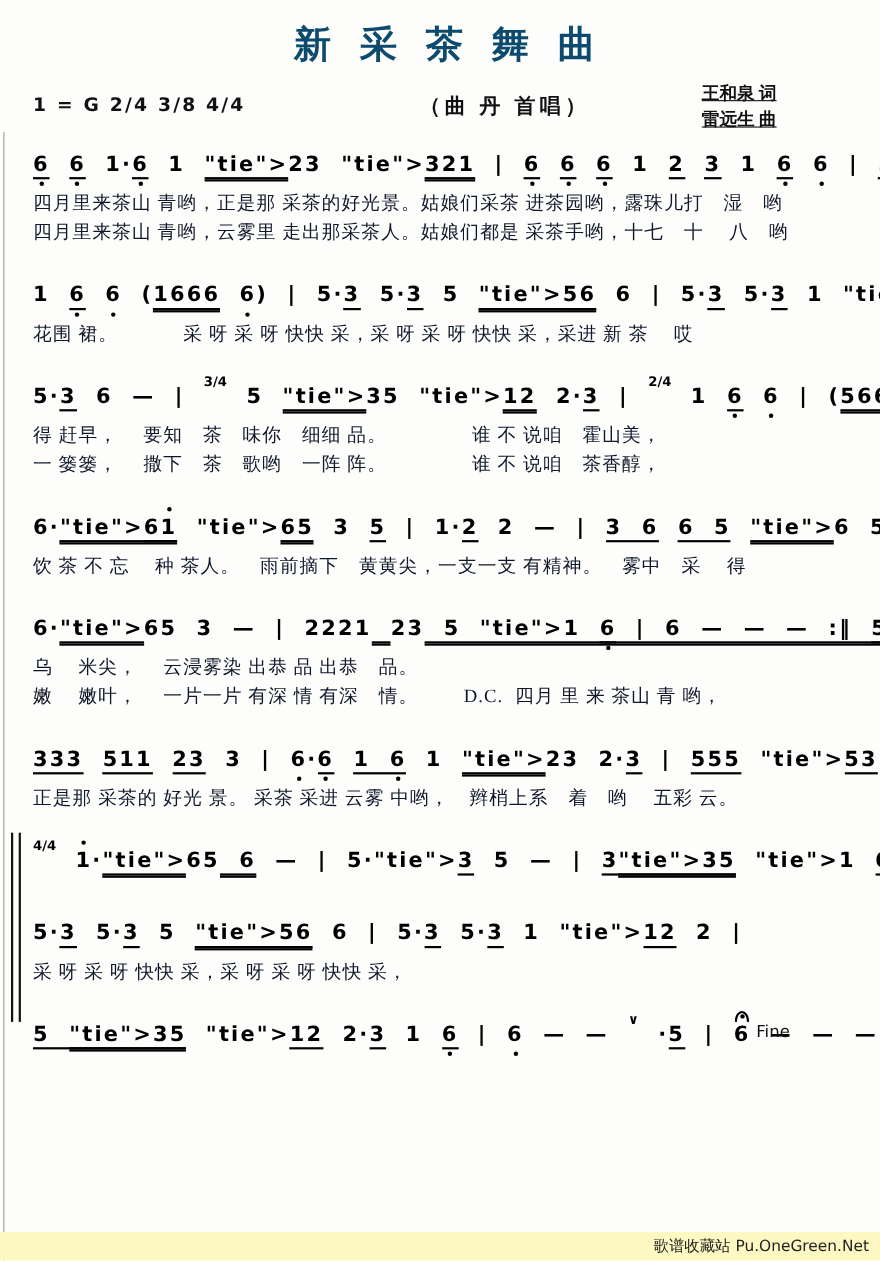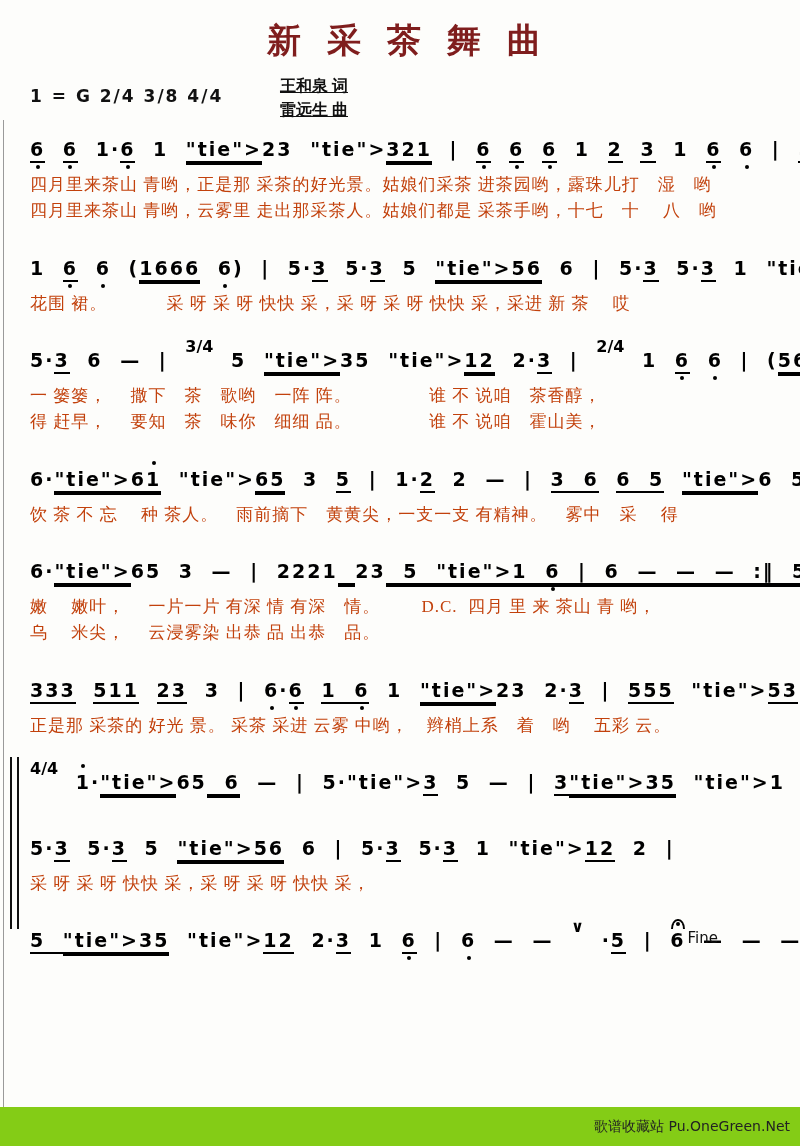--- a/index.html
+++ b/index.html
@@ -5,101 +5,102 @@
   html,body{margin:0;padding:0;}
   body{
     width:800px;height:1146px;overflow:hidden;position:relative;
     background:#fdfdfb;color:#111;
     font-family:"Liberation Serif", serif;
   }
   .scan-edge{position:absolute;left:3px;top:120px;bottom:0;width:1px;background:#9a9a9a;}
   .page{padding:10px 22px 0 30px;position:relative;}
   .title{
     text-align:center;font-family:"DejaVu Sans", sans-serif;font-weight:900;
-    font-size:34px;letter-spacing:26px;margin:8px 0 2px 26px;color:#7f1d1d;
+    font-size:34px;letter-spacing:26px;margin:8px 0 2px 26px;color:#0c4a6e;
   }
   .meta-row{display:flex;align-items:flex-start;margin-top:10px;}
   .keysig{font-family:"DejaVu Sans", sans-serif;font-weight:bold;font-size:17px;letter-spacing:2px;width:250px;padding-top:12px;}
   .subtitle{flex:1;text-align:center;font-weight:bold;font-size:19px;letter-spacing:4px;padding-top:10px;}
   .credits{width:140px;text-align:left;font-size:16px;font-weight:bold;line-height:1.5;text-decoration:underline;}
   
   .system{position:relative;margin-bottom:16px;}
   .notation{
     font-family:"DejaVu Sans", sans-serif;font-weight:bold;font-size:19px;
     letter-spacing:2px;word-spacing:9px;line-height:1;white-space:pre;
     padding:18px 0 13px 0;color:#000;
   }
-  .lyric{font-size:17px;letter-spacing:1px;line-height:1.55;white-space:pre;color:#c2410c;}
+  .lyric{font-size:17px;letter-spacing:1px;line-height:1.55;white-space:pre;color:#0f172a;}
   .u1{border-bottom:2px solid #000;padding-bottom:1px;}
   .u2{border-bottom:2px solid #000;padding-bottom:1px;position:relative;}
   .u2::after{content:"";position:absolute;left:0;right:0;bottom:-4px;height:2px;background:#000;}
   .tie{position:relative;}
   .tie::before{
     content:"";position:absolute;left:1px;right:1px;top:-10px;height:8px;
     border:2px solid #000;border-bottom:none;
     border-radius:50% 50% 0 0 / 100% 100% 0 0;
   }
   .hi{position:relative;}
   .hi::after{content:"";position:absolute;top:-7px;left:50%;transform:translateX(-50%);
     width:4px;height:4px;border-radius:50%;background:#000;}
   .lo{position:relative;}
   .lo::after{content:"";position:absolute;bottom:-9px;left:50%;transform:translateX(-50%);
     width:4px;height:4px;border-radius:50%;background:#000;}
-  .ts{display:inline-block;position:relative;top:-15px;font-size:16px;letter-spacing:0;word-spacing:0;}
+  .ts{display:inline-block;position:relative;top:-15px;font-size:12px;letter-spacing:0;word-spacing:0;}
   .bracketed::before{
     content:"";position:absolute;left:-20px;top:2px;height:172px;width:5px;
     border-left:2px solid #111;border-right:2px solid #111;
   }
   .tail{position:absolute;right:60px;bottom:16px;font-family:"DejaVu Sans", sans-serif;font-size:15px;}
   .watermark-bar{
-    position:absolute;left:0;right:0;bottom:0;height:39px;background:#84cc16;
+    position:absolute;left:0;right:0;bottom:0;height:26px;background:#fef9c3;
     display:flex;align-items:center;justify-content:flex-end;padding-right:10px;
     font-family:"DejaVu Sans", sans-serif;font-size:14px;color:#222;
   }
 </style>
 </head>
 <body>
 
 <div class="scan-edge"></div>
 
 <div class="page">
 
   <h1 class="title">新采茶舞曲</h1>
 
   <div class="meta-row">
     <div class="keysig">1 = G   2/4  3/8  4/4</div>
+    <div class="subtitle">（曲 丹 首唱）</div>
     <div class="credits">
       <div>王和泉 词</div>
       <div>雷远生 曲</div>
     </div>
   </div>
 
   <main>
       <section class="system">
         <div class="notation"><span class="u1"><span class="lo">6</span></span> <span class="u1"><span class="lo">6</span></span> 1·<span class="u1"><span class="lo">6</span></span> 1 <span class<span="" class="u2">"tie"&gt;</span>23<span class="u2"></span> <span class<="" span="">"tie"&gt;<span class="u2">321</span></span> | <span class="u1"><span class="lo">6</span></span> <span class="u1"><span class="lo">6</span></span> <span class="u1"><span class="lo">6</span></span> 1 <span class="u1">2</span> <span class="u1">3</span> 1 <span class="u1"><span class="lo">6</span></span> <span class="lo">6</span> | <span class="u1">5</span>   3 1   3 21<span class="u2"></span> |     2·23= |</div>
         <div class="lyric">四月里来茶山 青哟，正是那 采茶的好光景。姑娘们采茶 进茶园哟，露珠儿打　湿　哟</div>
         <div class="lyric">四月里来茶山 青哟，云雾里 走出那采茶人。姑娘们都是 采茶手哟，十七　十　 八　哟</div>
       </section>
       <section class="system">
         <div class="notation">1 <span class="u1"><span class="lo">6</span></span> <span class="lo">6</span> (<span class="u2">1666</span> <span class="lo">6</span>) | 5·<span class="u1">3</span> 5·<span class="u1">3</span> 5 <span class<span="" class="u2">"tie"&gt;<span class="u1">56</span></span> 6 | 5·<span class="u1">3</span> 5·<span class="u1">3</span> 1 <span class<="" span="">"tie"&gt;</span> 2 | 3   2 ·  |</div>
         <div class="lyric">花围 裙。　　　 采 呀 采 呀 快快 采，采 呀 采 呀 快快 采，采进 新 茶　 哎</div>
       </section>
       <section class="system">
         <div class="notation">5·<span class="u1">3</span> 6 — | <span class="ts">3/4</span> 5 <span class<span="" class="u2">"tie"&gt;</span>35<span class="u2"></span> <span class<="" span="">"tie"&gt;<span class="u2">12</span></span> 2·<span class="u1">3</span> | <span class="ts">2/4</span> 1 <span class="u1"><span class="lo">6</span></span> <span class="lo">6</span> | (<span class="u2">5665</span> 6) |  ·65= 6· | 5· 5 — |</div>
+        <div class="lyric">得 赶早，　 要知　茶　味你　细细 品。　　　　 谁 不 说咱　霍山美，</div>
         <div class="lyric">一 篓篓，　 撒下　茶　歌哟　一阵 阵。　　　　 谁 不 说咱　茶香醇，</div>
-        <div class="lyric">得 赶早，　 要知　茶　味你　细细 品。　　　　 谁 不 说咱　霍山美，</div>
       </section>
       <section class="system">
         <div class="notation">6·<span class<span="" class="u2">"tie"&gt;<span class="u1">6<span class="hi">1</span></span></span> <span class<="" span="">"tie"&gt;<span class="u2">65</span></span> 3 <span class="u1">5</span> | 1·<span class="u1">2</span> 2 — | <span class="u1">3 6</span> <span class="u1">6 5</span> <span class<span="" class="u2">"tie"&gt;</span>6 5<span class="u2"></span>  |  3  1   | 2   5· |</div>
         <div class="lyric">饮 茶 不 忘　 种 茶人。　雨前摘下　黄黄尖，一支一支 有精神。　雾中　采　 得</div>
       </section>
       <section class="system">
         <div class="notation">6·<span class<span="" class="u2">"tie"&gt;</span>65<span class="u2"></span> 3 — | 2221<span class="u2"> </span>23<span class="u2"> 5 <span class<="" span="">"tie"&gt;1 <span class="u1"><span class="lo">6</span></span></span> | 6 — — — :‖ <span class="u1">55</span> 5·  6  |</span></div>
+        <div class="lyric">乌　 米尖，　 云浸雾染 出恭 品 出恭　品。</div>
         <div class="lyric">嫩　 嫩叶，　 一片一片 有深 情 有深　情。　　 D.C.  四月 里 来 茶山 青 哟，</div>
-        <div class="lyric">乌　 米尖，　 云浸雾染 出恭 品 出恭　品。</div>
       </section>
       <section class="system">
         <div class="notation"><span class="u1">333</span> <span class="u1">511</span> <span class="u1">23</span> 3 | <span class="lo">6</span>·<span class="u1"><span class="lo">6</span></span> <span class="u1">1 <span class="lo">6</span></span> 1 <span class<span="" class="u2">"tie"&gt;</span>23<span class="u2"></span> 2·<span class="u1">3</span> | <span class="u1">555</span> <span class<="" span="">"tie"&gt;<span class="u1">53</span></span> · |    |</div>
         <div class="lyric">正是那 采茶的 好光 景。 采茶 采进 云雾 中哟，　辫梢上系　着　哟　 五彩 云。</div>
       </section>
       <section class="system bracketed">
         <div class="notation"><span class="ts">4/4</span> <span class="hi">1</span>·<span class<span="" class="u2">"tie"&gt;</span>65<span class="u2"> 6</span> — | 5·<span class<="" span="">"tie"&gt;<span class="u1">3</span> 5</span> — | <span class="u1">3<span class<span="" class="u2">"tie"&gt;35</span></span> <span class<="" span="">"tie"&gt;1 <span class="u1"><span class="lo">6</span></span></span>  | 5· 6 — |</div>
       </section>
       <section class="system">
         <div class="notation">5·<span class="u1">3</span> 5·<span class="u1">3</span> 5 <span class<span="" class="u2">"tie"&gt;<span class="u1">56</span></span> 6 | 5·<span class="u1">3</span> 5·<span class="u1">3</span> 1 <span class<="" span="">"tie"&gt;<span class="u1">12</span></span> 2 |</div>

